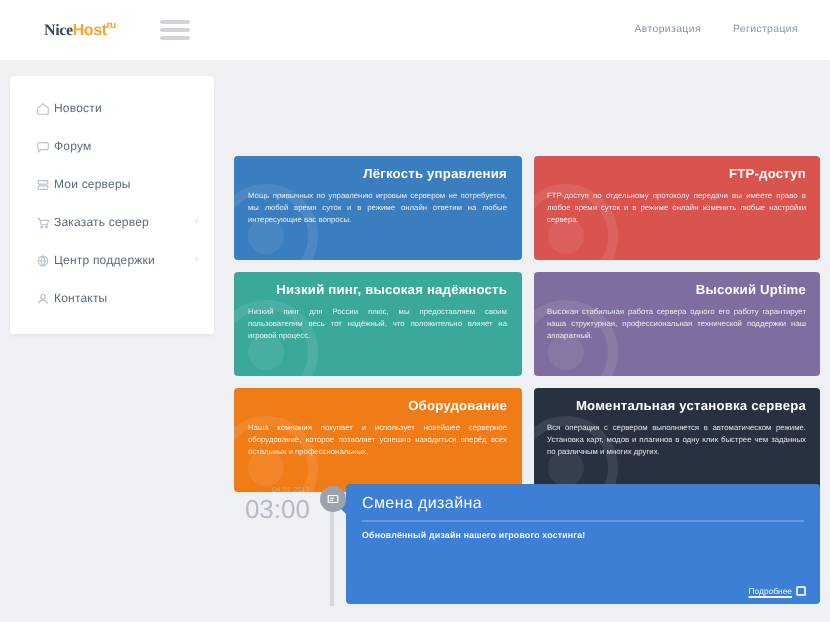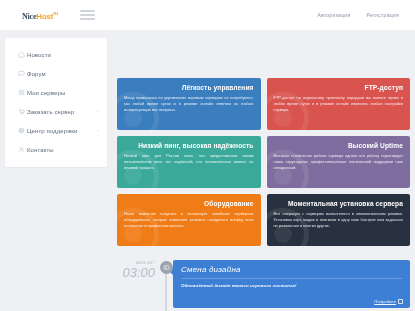--- a/index.html
+++ b/index.html
@@ -70,42 +70,42 @@
   }
   .c-blue   { background: #3b7ebf; }
   .c-red    { background: #d9534f; }
   .c-teal   { background: #3aa99a; }
   .c-purple { background: #7e6d9e; }
   .c-orange { background: #f07c17; }
   .c-navy   { background: #27313f; }
 
   
   .news {
-    position: absolute; top: 258px; left: 117px; width: 293px; height: 53px; font-style: italic;
+    position: absolute; top: 240px; left: 117px; width: 293px; height: 53px;
   }
   .news-inner { position: relative; width: 100%; height: 100%; display: flex; }
   .news-date {
     width: 42px; flex: 0 0 42px; text-align: right; padding-right: 4px; padding-top: 3px;
   }
   .news-day { font-size: 3.6px; color: #aab2bd; letter-spacing: 0.1px; }
   .news-time { font-size: 13px; color: #b5bcc6; line-height: 1; margin-top: 1px; font-weight: 300; }
   .timeline {
     position: relative; width: 14px; flex: 0 0 14px; display: flex; justify-content: center;
   }
   .timeline .rail {
     position: absolute; top: 14px; bottom: -10px; left: 50%; margin-left: -1px;
     width: 2px; background: #d4d9e0;
   }
   .timeline .dot {
     position: relative; z-index: 2; margin-top: 3px; width: 13px; height: 13px; border-radius: 50%;
     background: #9aa3ae; color: #fff; display: flex; align-items: center; justify-content: center;
   }
   .news-card {
     flex: 1; background: #3d7fd4; border-radius: 2px; padding: 5px 8px 4px 8px;
-    position: relative; margin-top: 2px; height: 48px; color: #fff;
+    position: relative; margin-top: 2px; height: 60px; color: #fff;
   }
   .news-card::before {
     content: ""; position: absolute; left: -4px; top: 7px;
     border-top: 4px solid transparent; border-bottom: 4px solid transparent;
     border-right: 4px solid #3d7fd4;
   }
   .news-title { font-size: 8px; letter-spacing: 0.2px; }
   .news-sep { height: 1px; background: rgba(255,255,255,0.22); margin: 4px 0 4px 0; }
   .news-body { font-size: 4.4px; font-weight: bold; letter-spacing: 0.1px; color: rgba(255,255,255,0.95); }
   .news-more {

